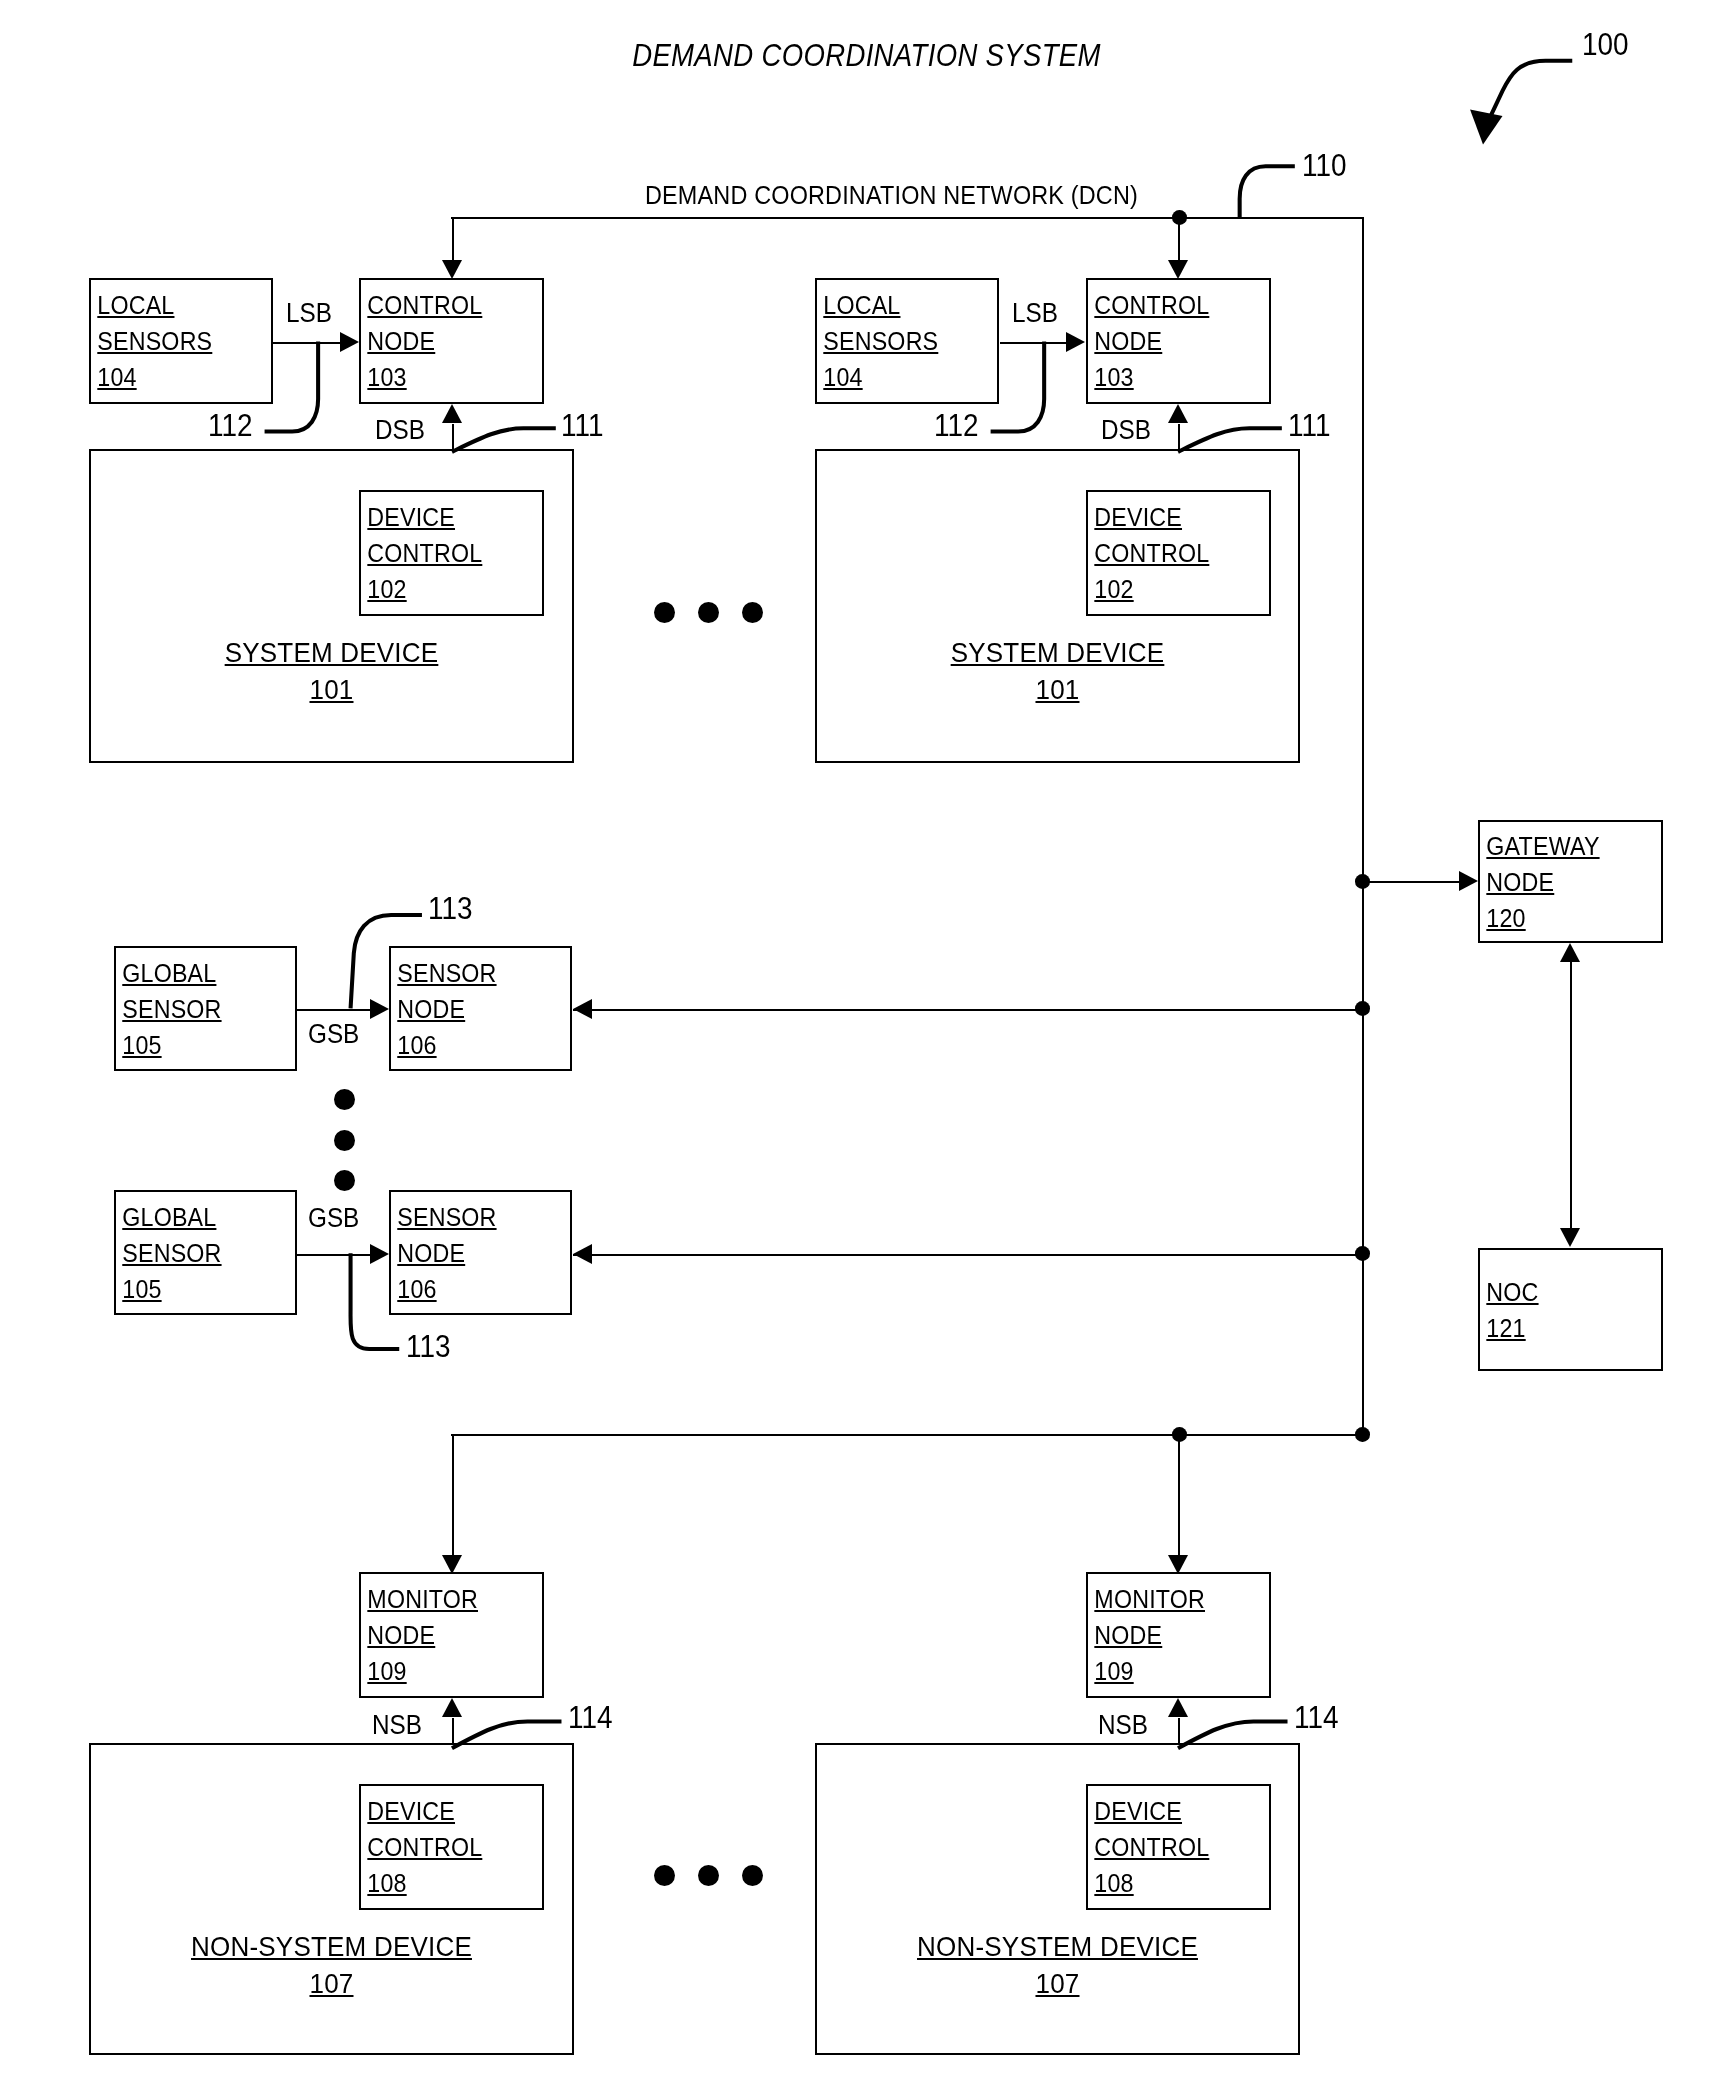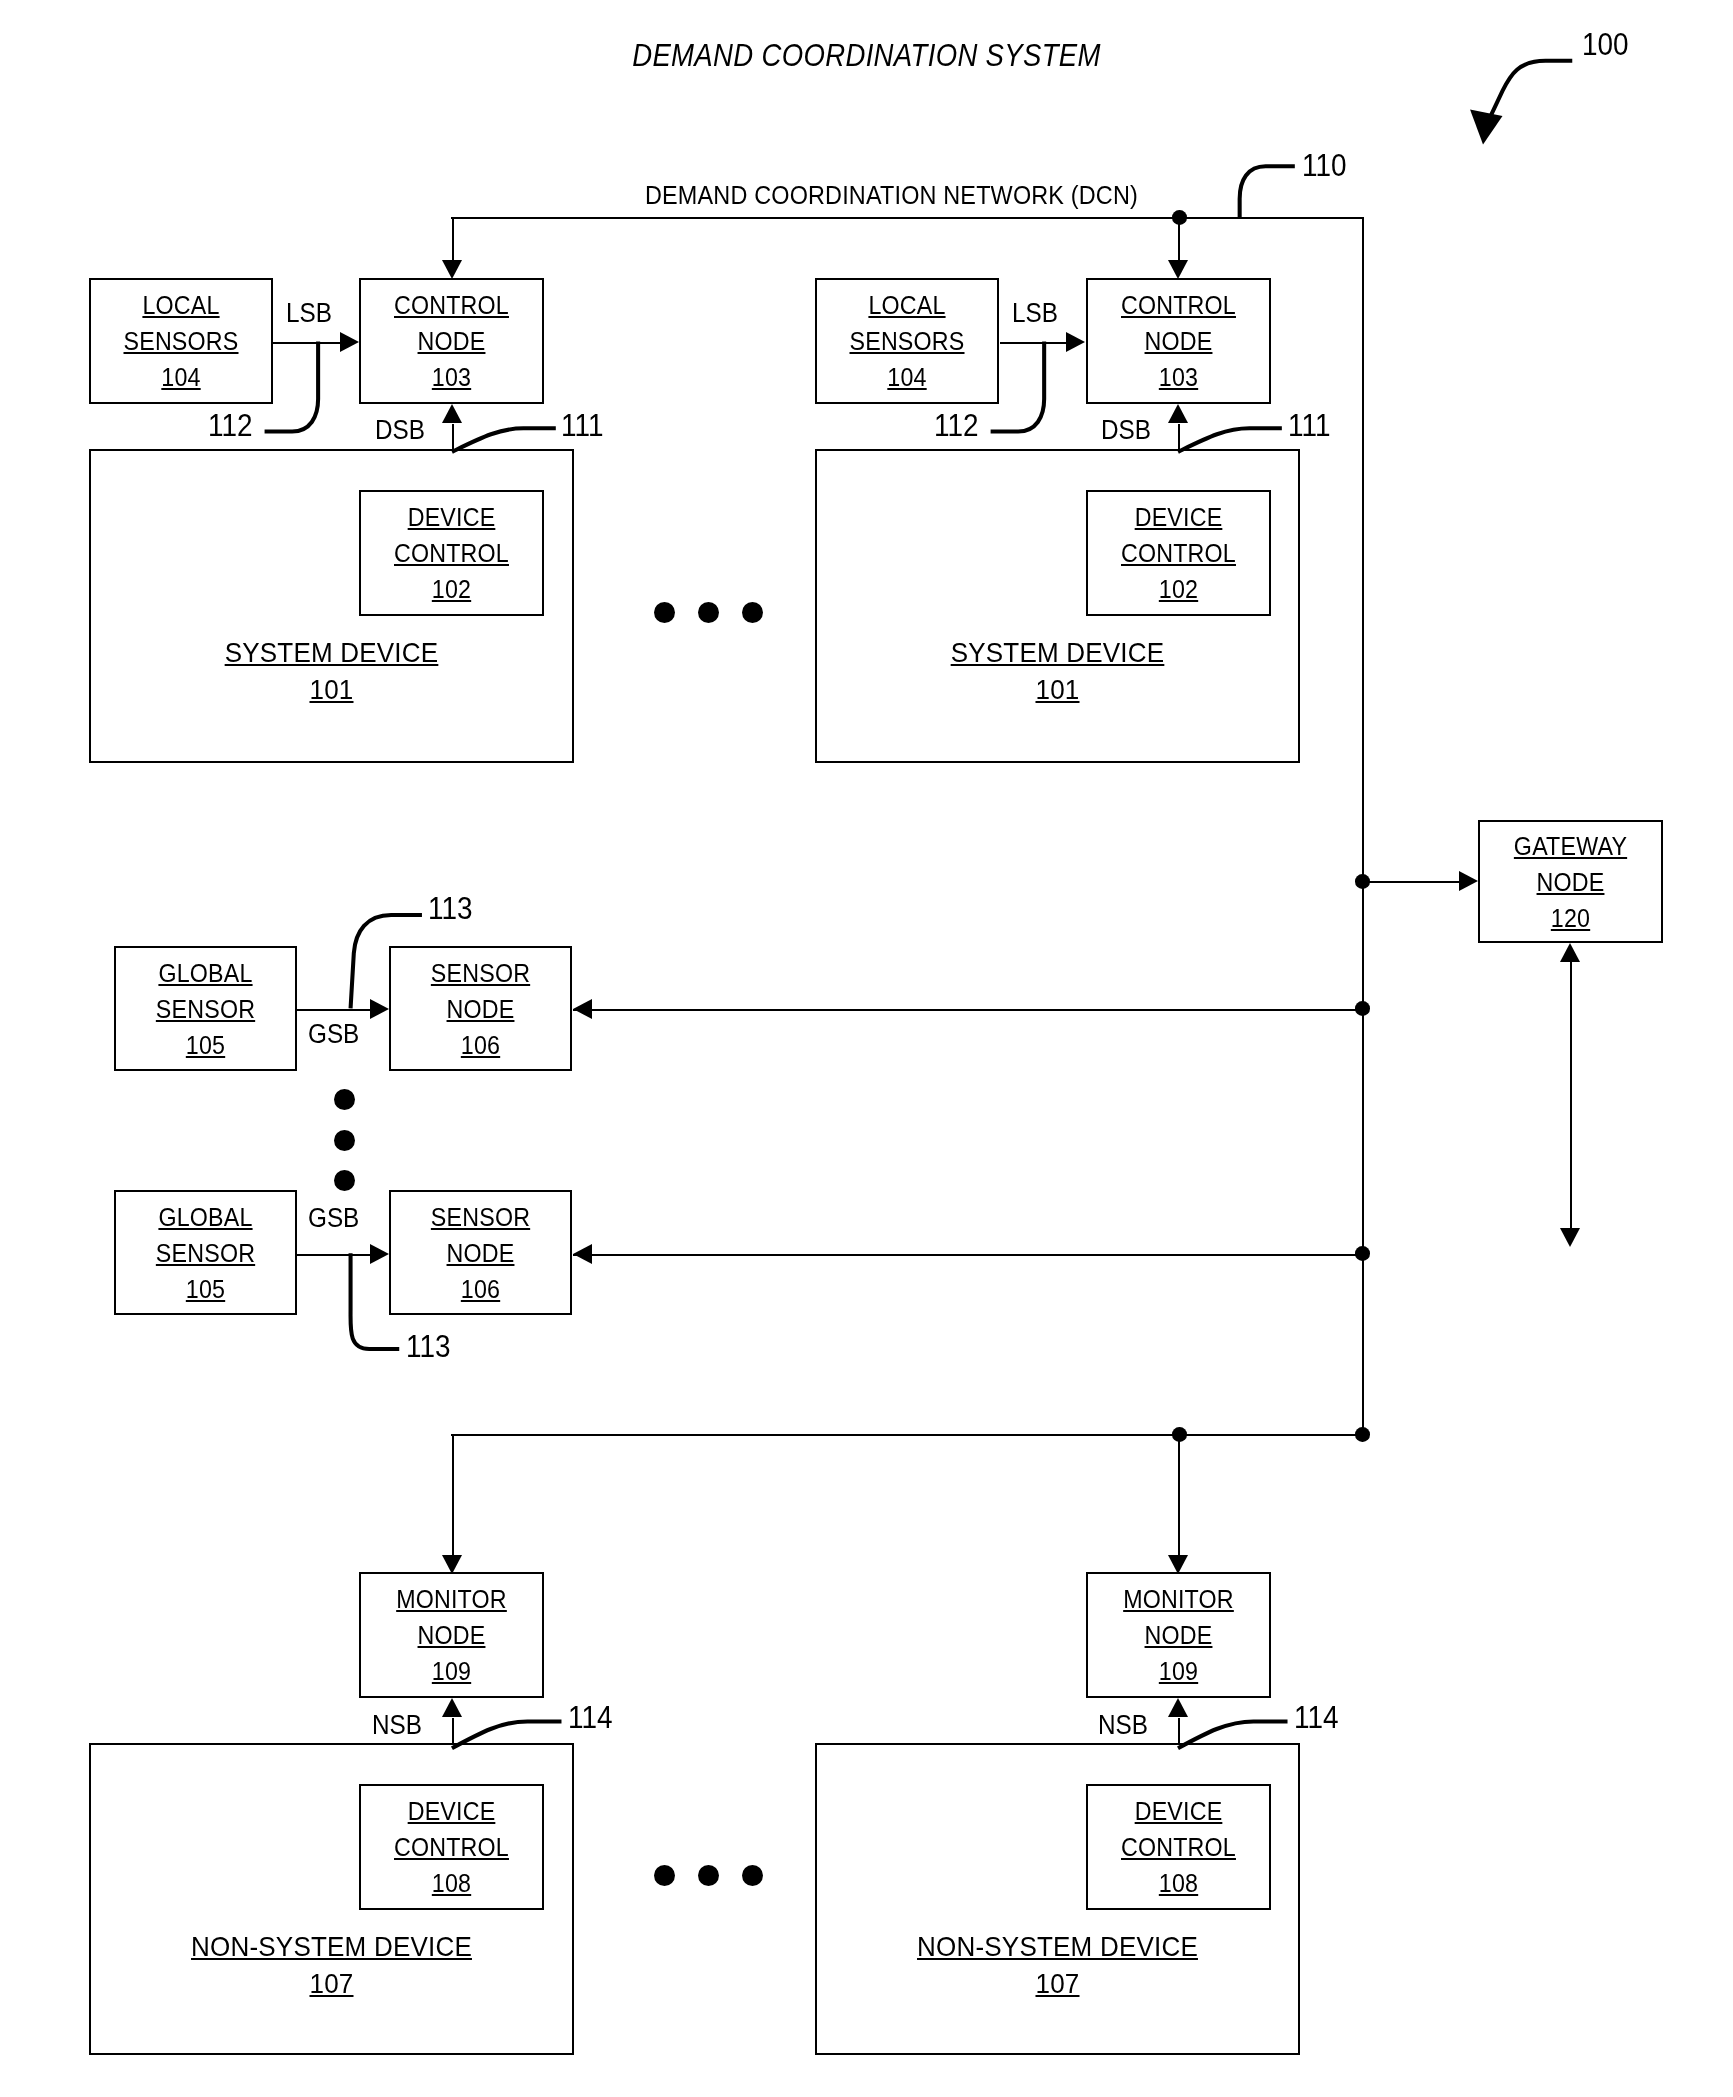--- a/index.html
+++ b/index.html
@@ -49,21 +49,20 @@
   .lbl.num {
     font-size: 25px;
   }
   
   .stack {
     position: absolute;
     left: 0;
     top: 50%;
     width: 100%;
     transform: translateY(-50%);
-    text-align: center;
   }
   
   .stack-top {
     position: absolute;
     left: 0;
     width: 100%;
     text-align: center;
   }
   
   .hline {
@@ -276,20 +275,26 @@
   </div>
 
   <div class="box" style="left:1478px; top:820px; width:185px; height:123px;">
     <div class="stack">
       <span class="lbl">GATEWAY</span>
       <span class="lbl">NODE</span>
       <span class="lbl num">120</span>
     </div>
   </div>
 
+  <div class="box" style="left:1478px; top:1248px; width:185px; height:123px;">
+    <div class="stack">
+      <span class="lbl">NOC</span>
+      <span class="lbl num">121</span>
+    </div>
+  </div>
 
   <div class="hline" style="left:1362px; top:881px; width:97px;"></div>
   <div class="arrow-right" style="left:1459px; top:871px;"></div>
   <div class="dot" style="left:1355px; top:874px;"></div>
 
   <div class="vline" style="left:1570px; top:962px; height:266px;"></div>
   <div class="arrow-up" style="left:1560px; top:943px;"></div>
   <div class="arrow-down" style="left:1560px; top:1228px;"></div>
 
   <div class="box" style="left:114px; top:946px; width:183px; height:125px;">

